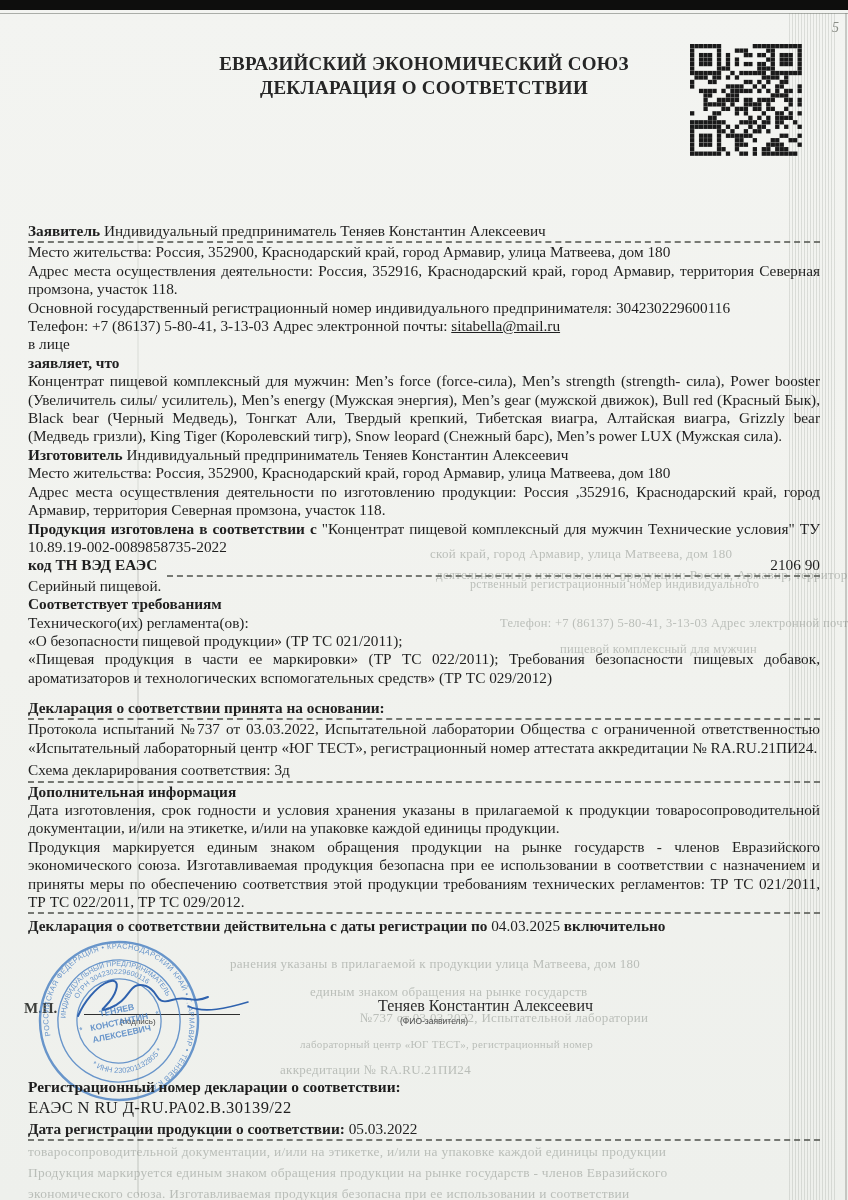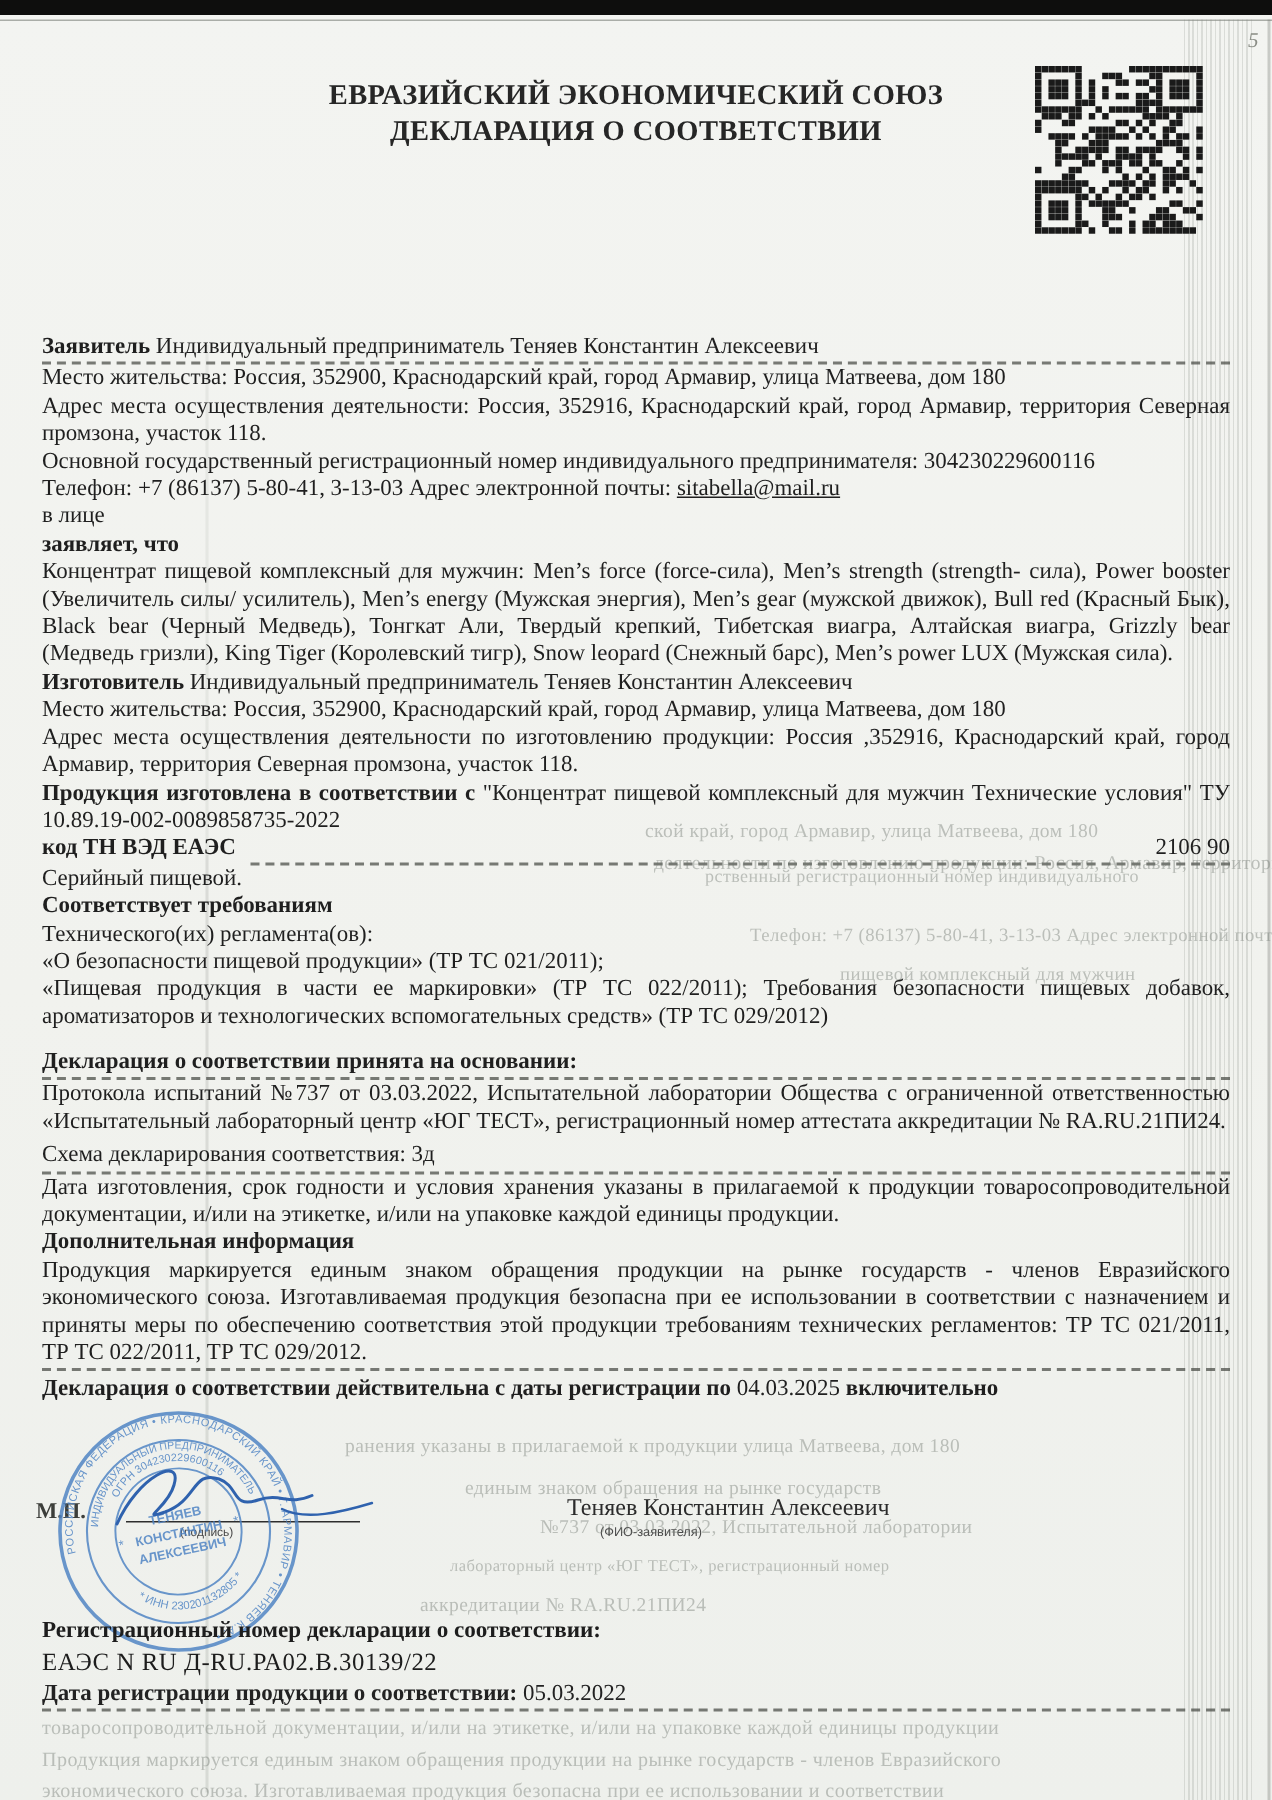--- a/index.html
+++ b/index.html
@@ -410,22 +410,22 @@
   <p class="ln b">Соответствует требованиям</p>
   <p class="ln">Технического(их) регламента(ов):</p>
   <p class="ln">«О безопасности пищевой продукции» (ТР ТС 021/2011);</p>
   <p class="ln j">«Пищевая продукция в части ее маркировки» (ТР ТС 022/2011); Требования безопасности пищевых добавок, ароматизаторов и технологических вспомогательных средств» (ТР ТС 029/2012)</p>
 </div>
 
 <div class="abs flow flowB">
   <p class="ln b dash">Декларация о соответствии принята на основании:</p>
   <p class="ln j">Протокола испытаний №737 от 03.03.2022, Испытательной лаборатории Общества с ограниченной ответственностью «Испытательный лабораторный центр «ЮГ ТЕСТ», регистрационный номер аттестата аккредитации № RA.RU.21ПИ24.</p>
   <p class="ln dash mt4"> Схема декларирования соответствия: 3д</p>
+  <p class="ln b">Дополнительная информация</p>
   <p class="ln j">Дата изготовления, срок годности и условия хранения указаны в прилагаемой к продукции товаросопроводительной документации, и/или на этикетке, и/или на упаковке каждой единицы продукции.</p>
-  <p class="ln b">Дополнительная информация</p>
   <p class="ln j dash">Продукция маркируется единым знаком обращения продукции на рынке государств - членов Евразийского экономического союза. Изготавливаемая продукция безопасна при ее использовании в соответствии с назначением и приняты меры по обеспечению соответствия этой продукции требованиям технических регламентов: ТР ТС 021/2011, ТР ТС 022/2011, ТР ТС 029/2012.</p>
   <p class="ln mt3"><span class="b">Декларация о соответствии действительна с даты регистрации по </span><span>04.03.2025</span><span class="b"> включительно</span></p>
 </div>
 
 <div class="abs mp-label">М.П.</div>
 <div class="abs sig-line"></div>
 <div class="abs sig-caption">(подпись)</div>
 <div class="abs signer">Теняев Константин Алексеевич</div>
 <div class="abs signer-caption">(ФИО-заявителя)</div>
 

